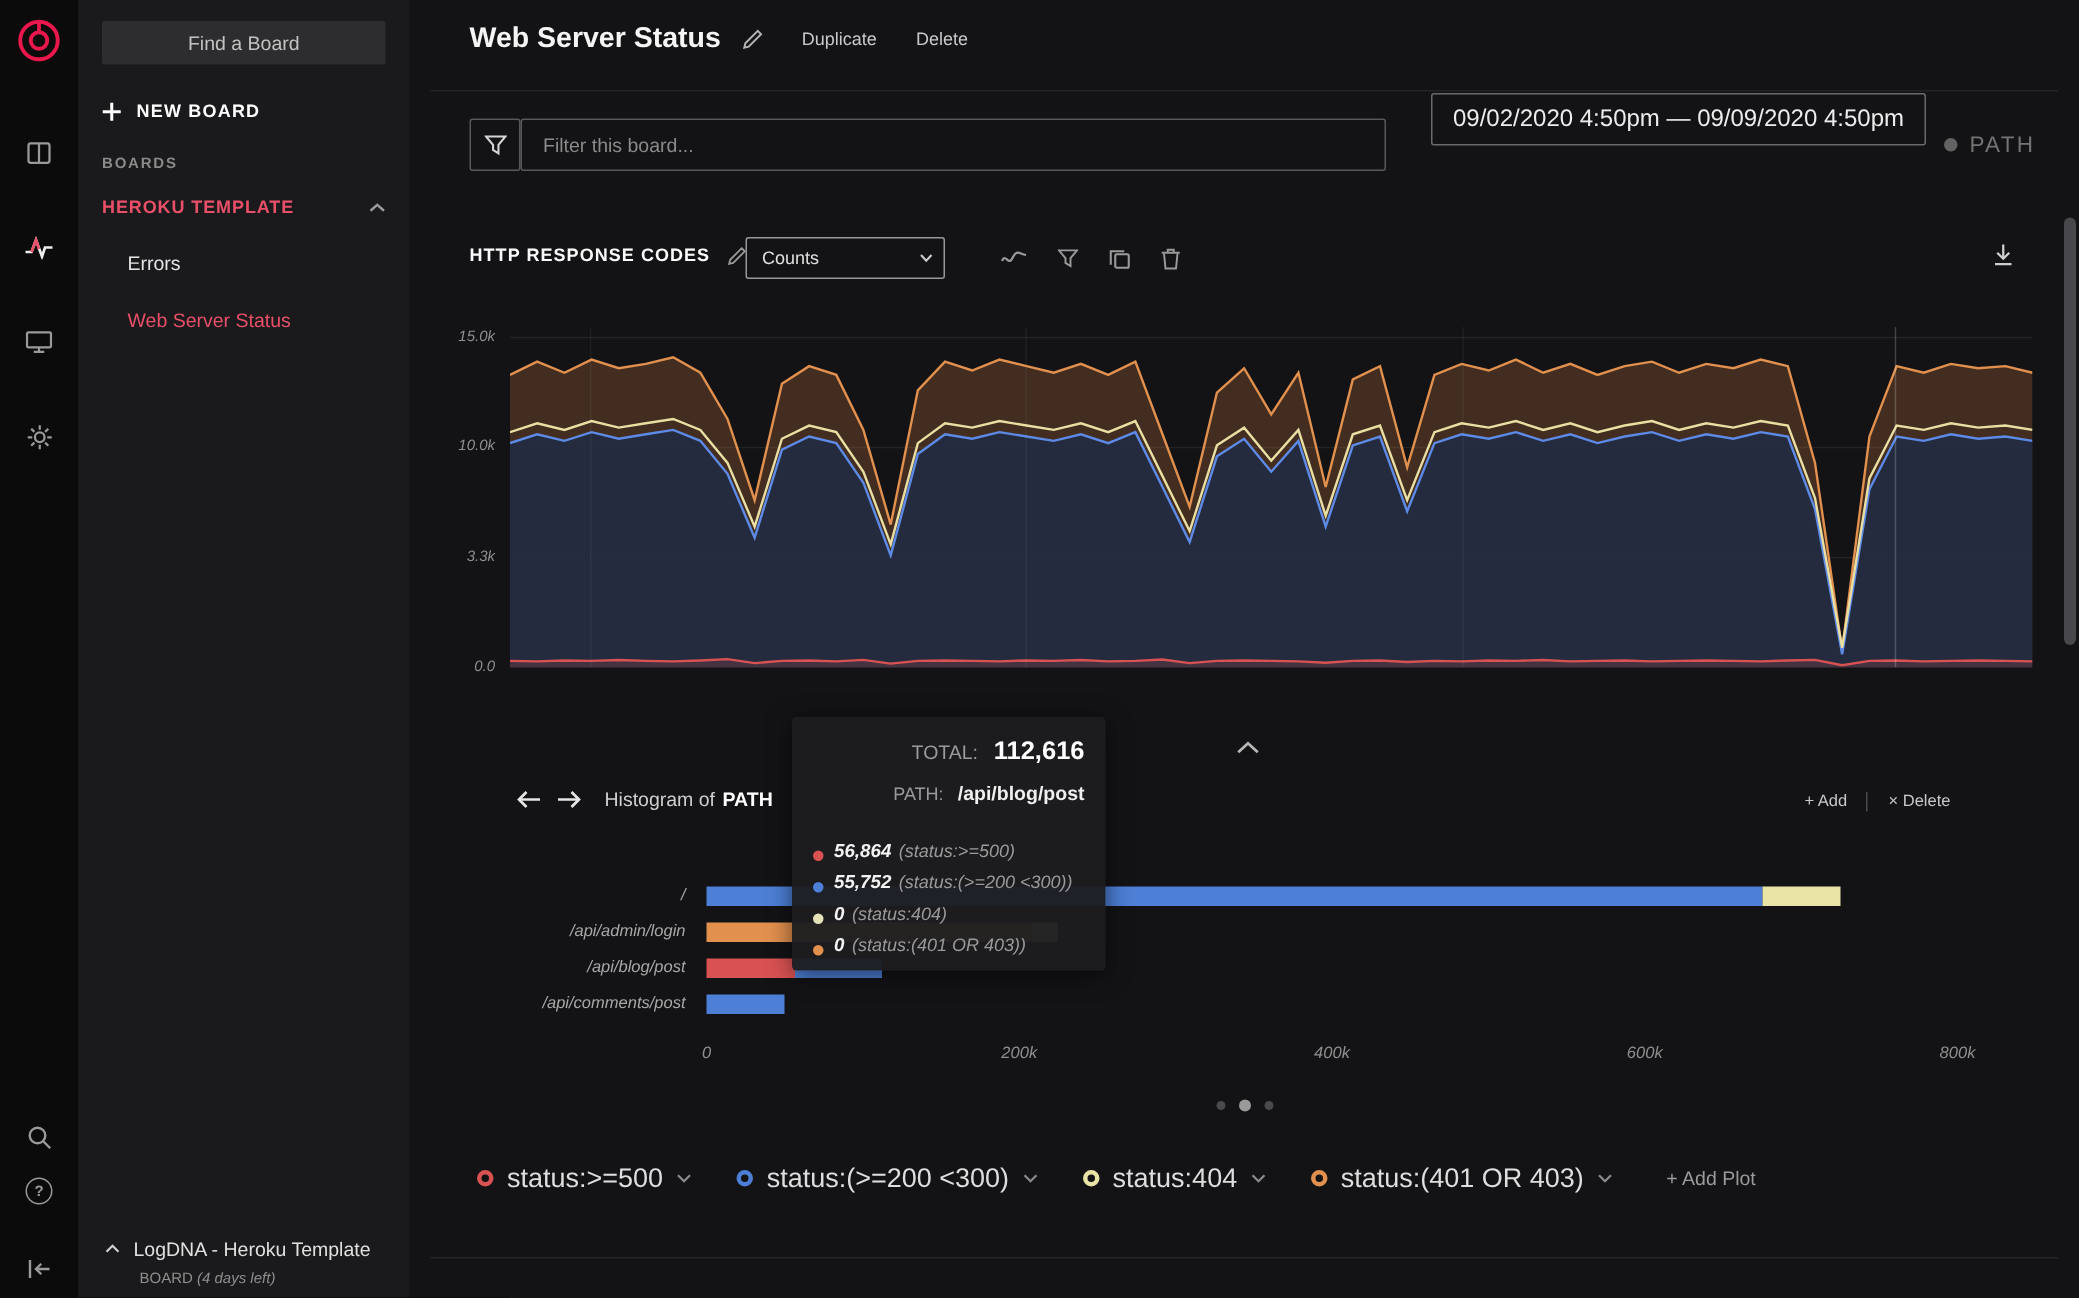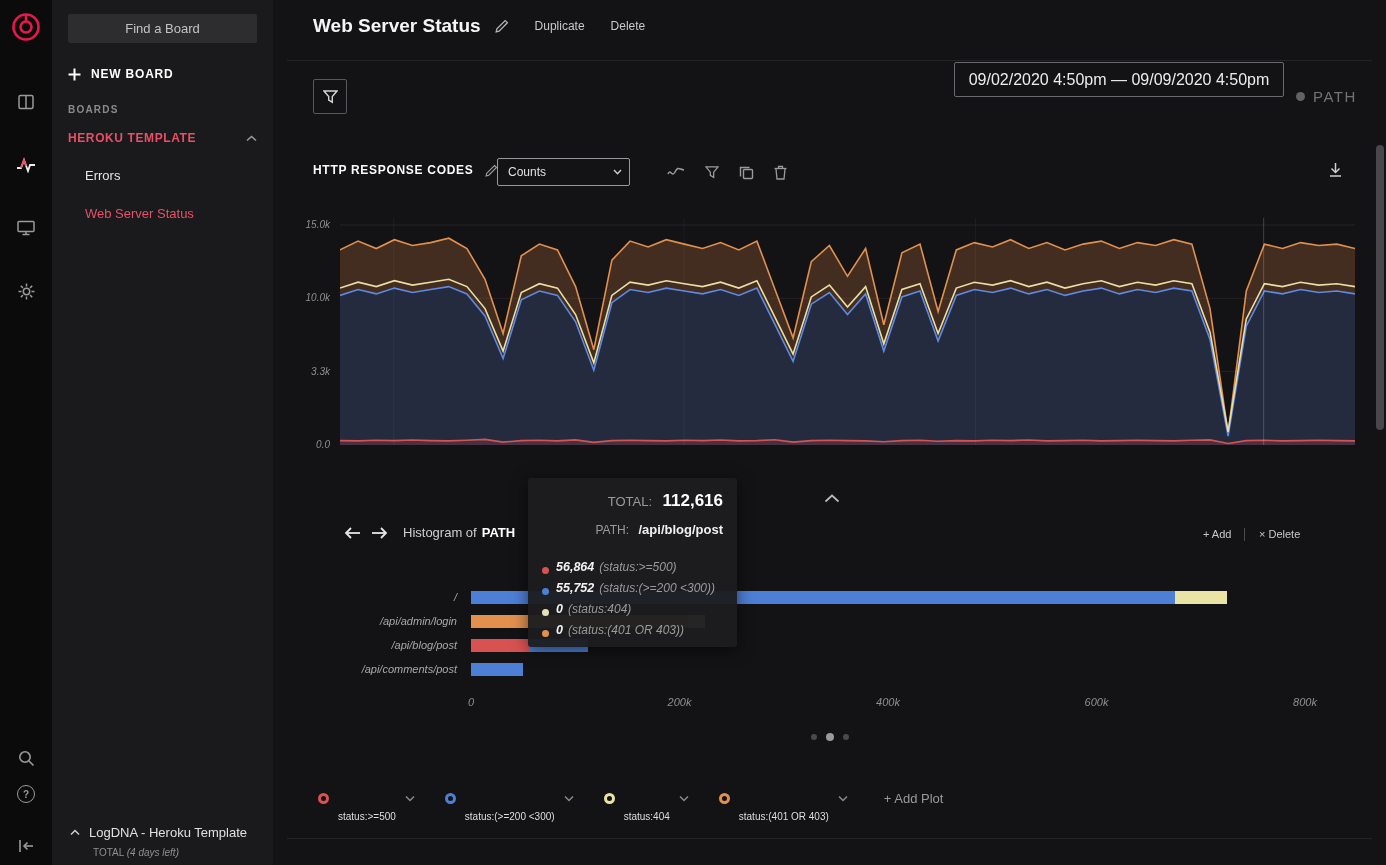--- a/index.html
+++ b/index.html
@@ -82,21 +82,21 @@
   .seg{height:13px;}
   .hx-tick{position:absolute;top:696px;transform:translateX(-50%);font-style:italic;font-size:11px;color:#8f8f8f;}
 
   .pg-dots{position:absolute;left:538px;top:733px;display:flex;align-items:center;gap:9px;}
   .pg-dot{width:6px;height:6px;border-radius:50%;background:#4a4a4c;cursor:pointer;}
   .pg-dot.cur{width:8px;height:8px;background:#9a9a9a;}
 
   .legend-row{position:absolute;left:45px;top:775px;display:flex;align-items:center;gap:30px;}
   .legend-item{display:flex;align-items:center;gap:9px;cursor:pointer;}
   .legend-dot{width:5px;height:5px;border:3px solid;border-radius:50%;flex:none;}
-  .legend-label{font-size:10px;color:#dedede;white-space:nowrap;margin-top:36px;}
+  .legend-label{font-size:18px;color:#dedede;white-space:nowrap;}
   .legend-chev{display:flex;}
   .add-plot{font-size:13px;color:#9a9a9a;cursor:pointer;margin-left:6px;white-space:nowrap;}
 
   
   .tooltip{position:absolute;left:528px;top:478px;width:209px;min-height:169px;box-sizing:border-box;
       background:rgba(29,29,32,0.96);border-radius:3px;box-shadow:0 3px 16px rgba(0,0,0,.55);
       padding:13px 14px 10px;z-index:20;}
   .tt-total{text-align:right;}
   .tt-total .lb{font-size:13px;color:#9a9a9a;}
   .tt-total .vl{font-size:17px;font-weight:bold;color:#fff;margin-left:6px;}
@@ -193,21 +193,21 @@
         <div class="board-item">Errors</div>
         <div class="board-item active">Web Server Status</div>
       </div>
     <div class="sb-footer-row">
       <svg width="10" height="7" viewBox="0 0 10 7">
           <polyline points="1,5.5 5,1.5 9,5.5" fill="none" stroke="#cfcfcf" stroke-width="1.5"></polyline>
         </svg>
       <span class="ftitle">LogDNA - Heroku Template</span>
     </div>
     <div class="sb-trial">
-      <span>TOTAL</span>
+      <span>BOARD</span>
       <span class="note">(4 days left)</span>
     </div>
   </div>
 
   <div class="main">
     <div class="hdr-row">
       <h1>Web Server Status</h1>
       <span class="hdr-pencil">
         <svg width="14" height="14" viewBox="0 0 14 14">
             <path d="M10.2 1.6l2.2 2.2-8.3 8.3-2.9.7.7-2.9z" fill="none" stroke="#b5b5b5" stroke-width="1.3"></path>
@@ -216,20 +216,21 @@
       <span class="hdr-action">Duplicate</span>
       <span class="hdr-action">Delete</span>
     </div>
     <div class="div-h" style="top:60px"></div>
 
     <div class="filter-btn">
       <svg width="15" height="14" viewBox="0 0 15 14">
           <path d="M1 1h13L9.3 6.6v5.6L5.7 10V6.6z" fill="none" stroke="#d5d5d5" stroke-width="1.4"></path>
         </svg>
     </div>
+    <input type="text" class="filter-input" placeholder="Filter this board..." style="">
     <div class="date-btn">
       <span>09/02/2020 4:50pm — 09/09/2020 4:50pm</span>
     </div>
     <div class="live">
       <span class="live-dot"></span>
       <span>PATH</span>
     </div>
 
     <div class="ts-title-row">
       <span class="ptitle">HTTP RESPONSE CODES</span>

